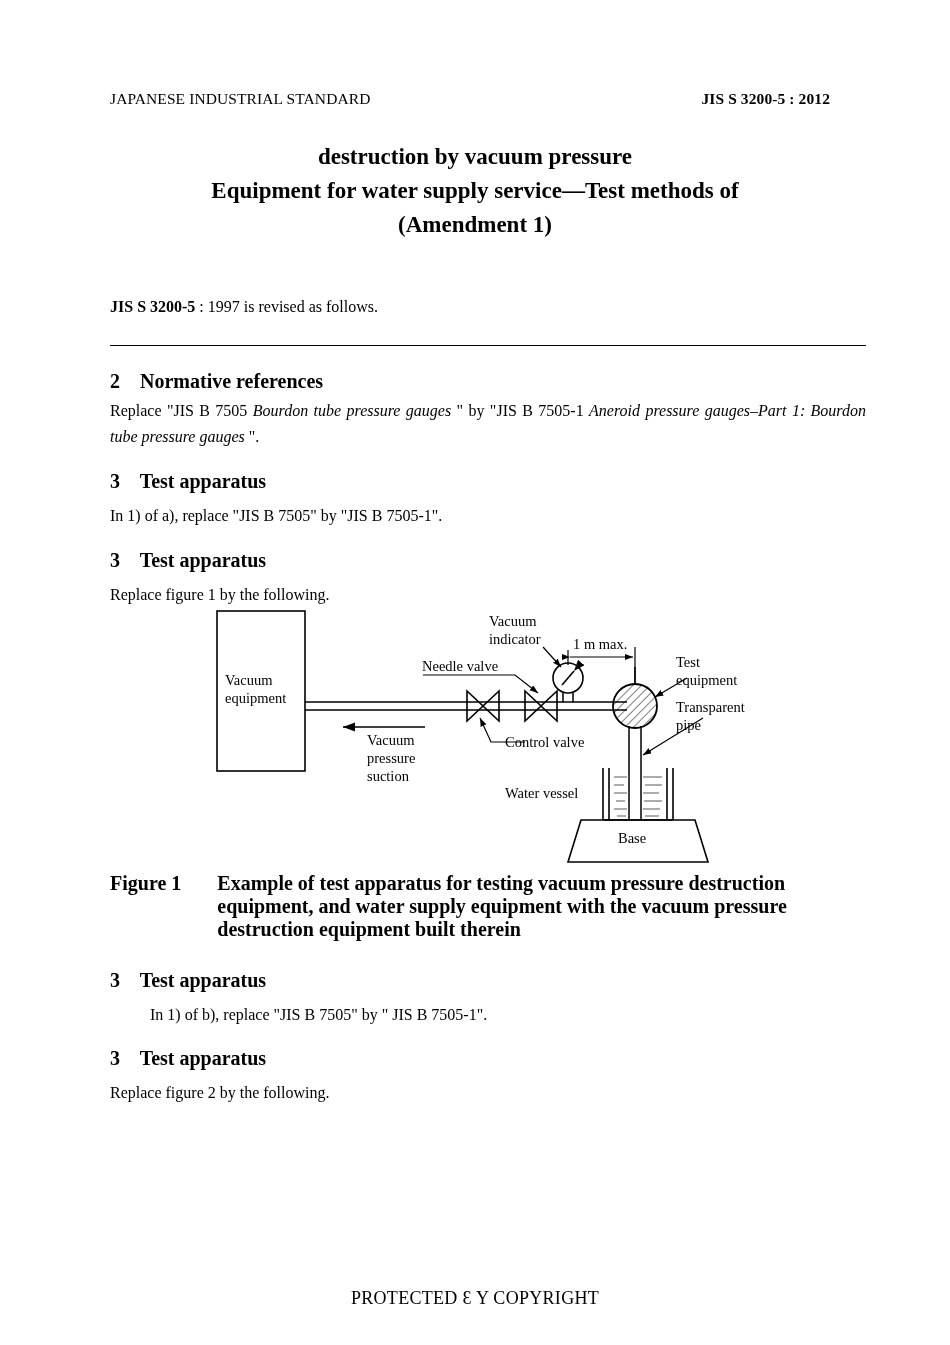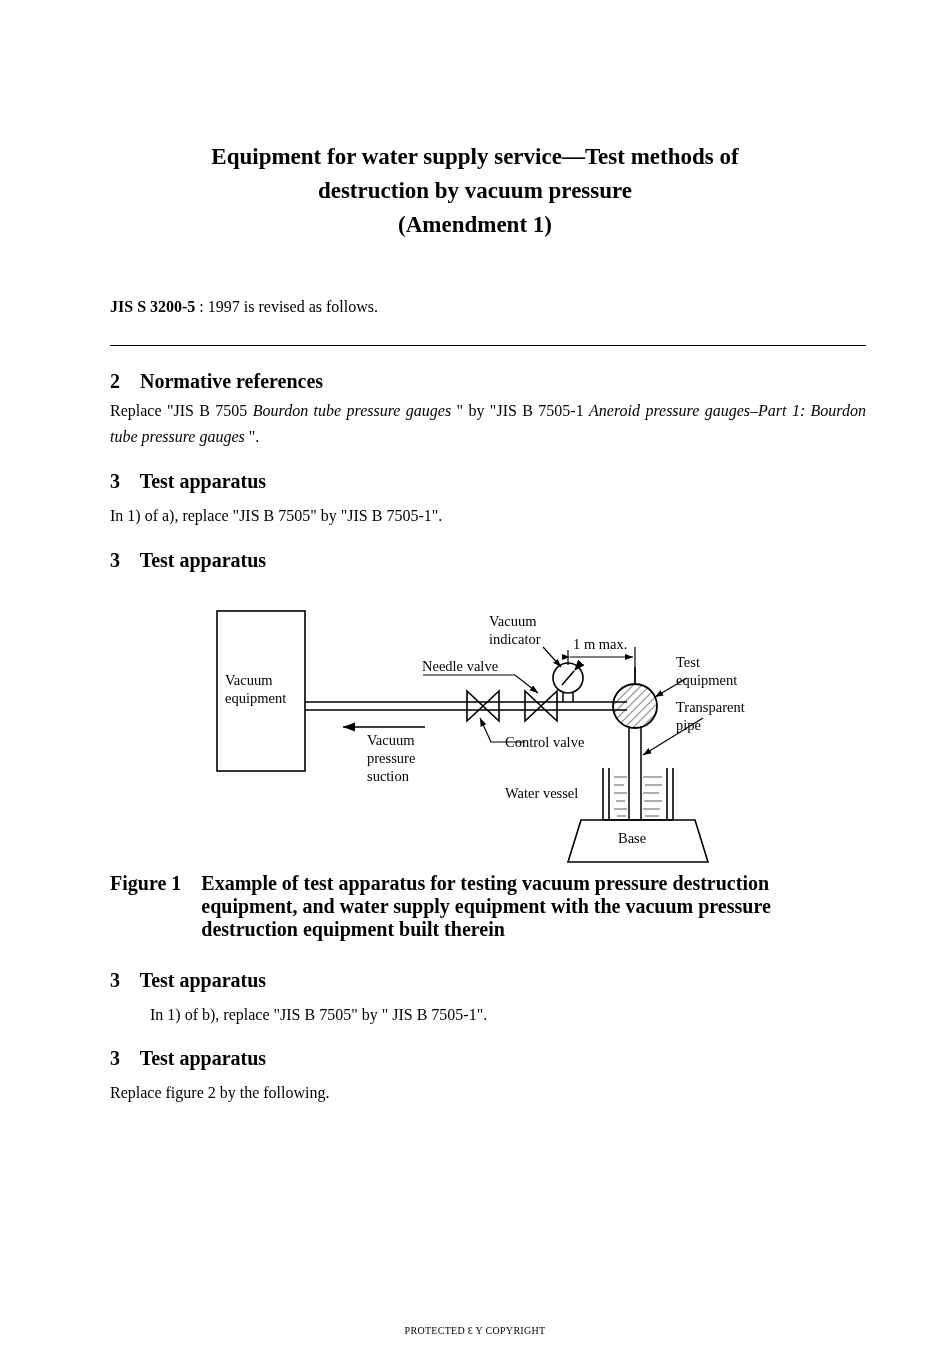--- a/index.html
+++ b/index.html
@@ -100,66 +100,72 @@
     font-weight: bold;
     line-height: 23px;
     display: flex;
   }
   .fig-caption .lbl {
     white-space: pre;
     flex: 0 0 auto;
   }
   .fig-caption .txt {
     flex: 1 1 auto;
+    margin-left: 16px;
   }
 
   
   .figure {
     position: absolute;
     left: 195px;
     top: 605px;
     width: 620px;
     height: 265px;
   }
   .figure svg { display: block; }
 
   
   .footer {
     position: absolute;
     left: 0;
-    top: 1325px;
+    top: 1288px;
     width: 950px;
     text-align: center;
-    font-size: 10px;
+    font-size: 18px;
     letter-spacing: 0.3px;
   }
 </style>
 </head>
 <body>
 
 <div class="page">
 
+  <div class="runhead">
+    <span class="runhead-left">JAPANESE INDUSTRIAL STANDARD</span>
+    <span class="runhead-right">JIS S 3200-5 : 2012</span>
+  </div>
 
   <div class="title-block">
+    <div>destruction by vacuum pressure</div>
     <div>Equipment for water supply service—Test methods of</div>
-    <div>destruction by vacuum pressure</div>
     <div class="title-line3">(Amendment 1)</div>
   </div>
 
   <div class="leadin"><b>JIS S 3200-5</b><span> : 1997 is revised as follows.</span></div>
 
   <div class="rule"></div>
 
   <div class="sec-head" style="top:370px;">2    Normative references</div>
   <div class="para" style="top:398px;"><span>Replace "JIS B 7505 </span><i>Bourdon tube pressure gauges</i><span> " by "JIS B 7505-1 </span><i>Aneroid pressure gauges–Part 1: Bourdon tube pressure gauges</i><span> ".</span></div>
 
   <div class="sec-head" style="top:470px;">3    Test apparatus</div>
   <div class="para" style="top:503px;">In 1) of a), replace "JIS B 7505" by "JIS B 7505-1".</div>
 
   <div class="sec-head" style="top:549px;">3    Test apparatus</div>
+  <div class="para" style="top:582px;">Replace figure 1 by the following.</div>
 
   <div class="figure">
     <svg width="620" height="265" viewBox="0 0 620 265" xmlns="http://www.w3.org/2000/svg" font-family="Liberation Serif, DejaVu Serif, serif">
 
       <defs>
         <pattern id="hatch" width="6" height="6" patternUnits="userSpaceOnUse" patternTransform="rotate(45)">
           <line x1="0" y1="0" x2="0" y2="6" stroke="#000" stroke-width="1"></line>
         </pattern>
         <marker id="arrHead" markerWidth="9" markerHeight="9" refX="8" refY="3" orient="auto" markerUnits="strokeWidth">
           <path d="M0,0 L8,3 L0,6 z" fill="#000"></path>

